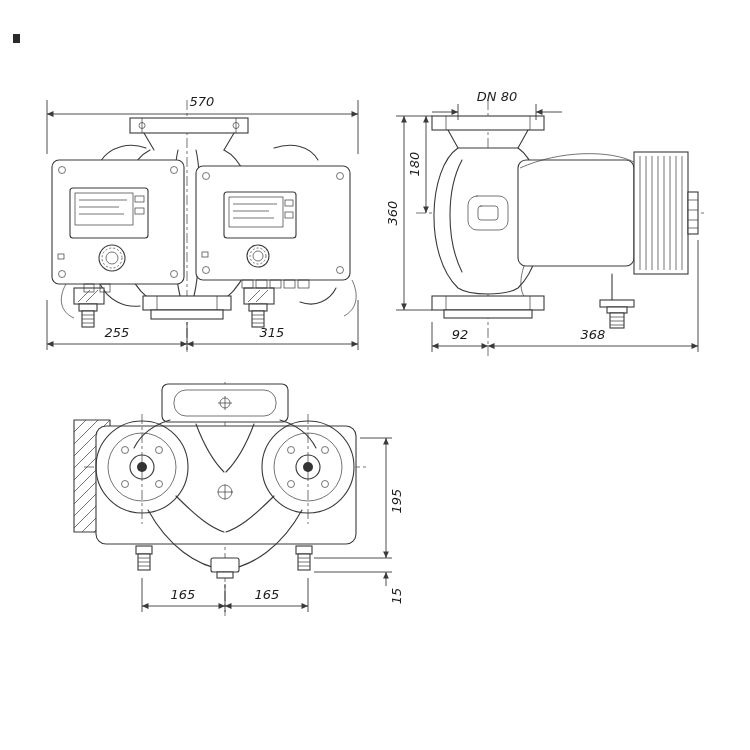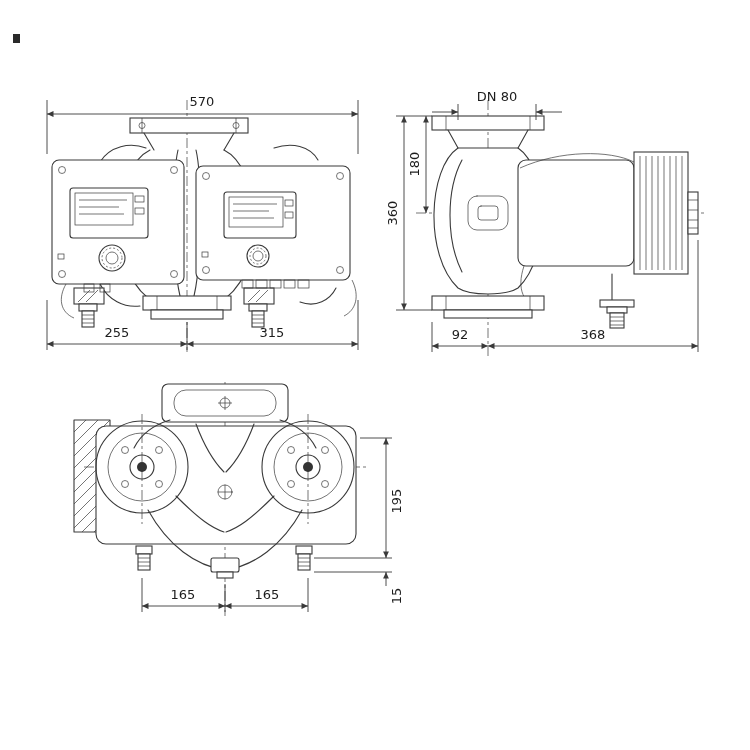--- a/index.html
+++ b/index.html
@@ -1,16 +1,16 @@
 <!DOCTYPE html>
 <html><head>
 <meta charset="utf-8">
 <style>
   html,body{margin:0;padding:0;background:#fff;}
-  .page{width:750px;height:750px;background:#fff;position:relative;font-family:"DejaVu Sans",sans-serif;}
+  .page{width:750px;height:750px;background:#fff;position:relative;font-family:"DejaVu Sans",sans-serif;font-style:italic;}
   svg{display:block;}
   .ln{fill:none;stroke:#3a3a3a;stroke-width:1.1;stroke-linecap:round;stroke-linejoin:round;}
   .thin{fill:none;stroke:#3a3a3a;stroke-width:0.7;}
   .dash{fill:none;stroke:#3a3a3a;stroke-width:0.7;stroke-dasharray:10 3 3 3;}
   .dim{fill:none;stroke:#3a3a3a;stroke-width:0.9;}
   .fillw{fill:#ffffff;stroke:#3a3a3a;stroke-width:1.1;}
   .dark{fill:#333333;stroke:none;}
   text.dimtext{font-family:"DejaVu Sans",sans-serif;font-size:13px;fill:#1c1c1c;}
 </style>
 </head>

